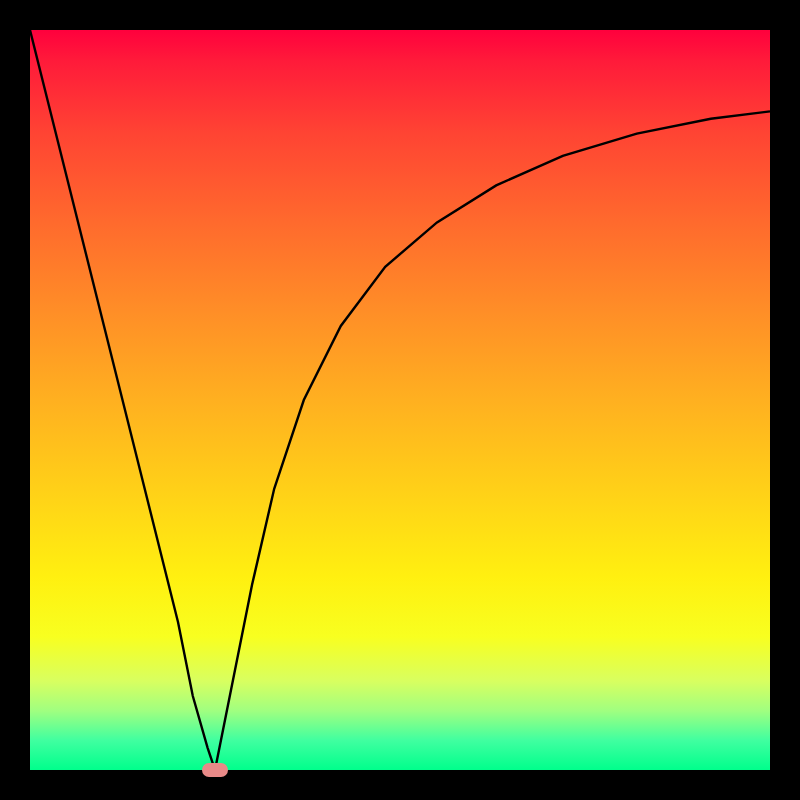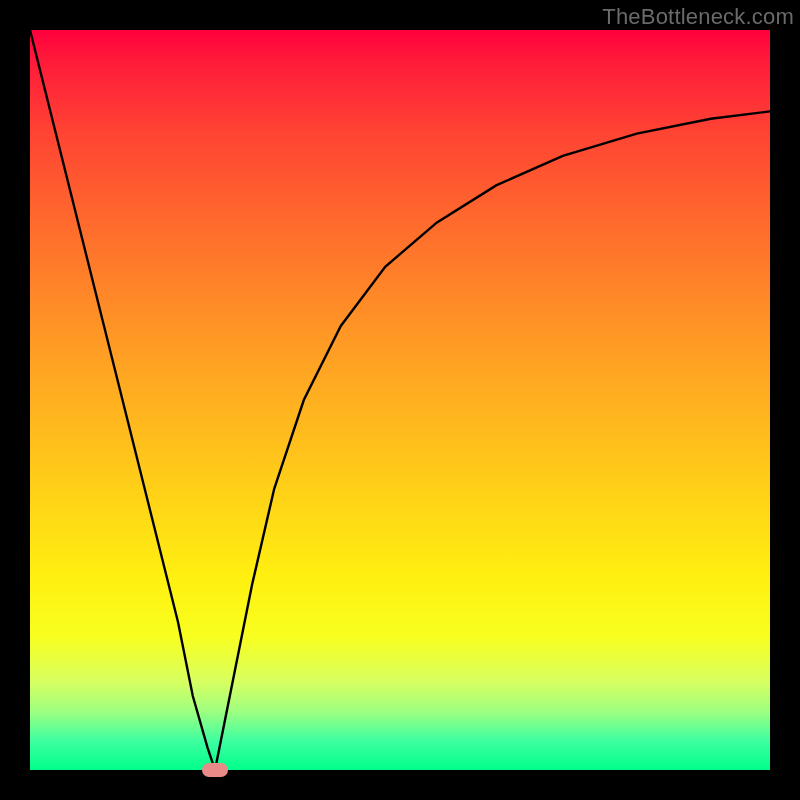--- a/index.html
+++ b/index.html
@@ -70,14 +70,13 @@
 <body>
 
 <div class="frame">
   <div class="plot">
     <svg viewBox="0 0 740 740">
       <path id="curve-left" fill="none" stroke="#000" stroke-width="2.4" d="M0.0 0.0 L37.0 148.0 L74.0 296.0 L111.0 444.0 L148.0 592.0 L162.8 666.0 L177.6 717.8 L185.0 740.0"></path>
       <path id="curve-right" fill="none" stroke="#000" stroke-width="2.4" d="M185.0 740.0 L199.8 666.0 L222.0 555.0 L244.2 458.8 L273.8 370.0 L310.8 296.0 L355.2 236.8 L407.0 192.4 L466.2 155.4 L532.8 125.8 L606.8 103.6 L680.8 88.8 L740.0 81.4"></path>
     </svg>
     <div id="marker" class="marker" style="left: 185px; top: 740px; background: rgb(233, 138, 136);"></div>
   </div>
-  <div class="watermark">TheBottleneck.com</div>
 </div>
 
 </body></html>

